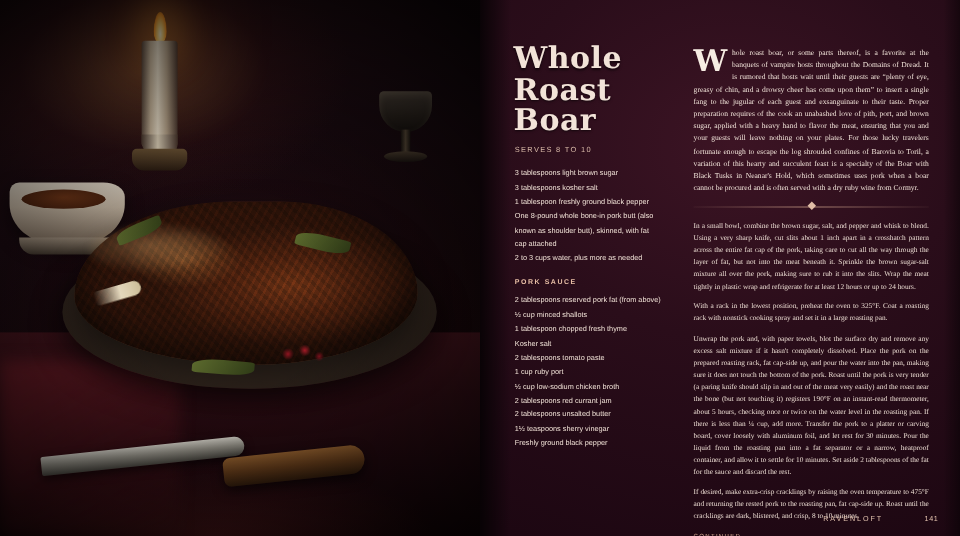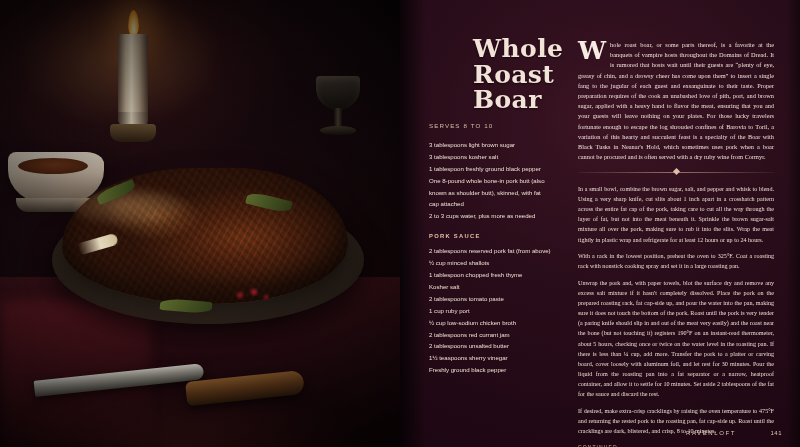--- a/index.html
+++ b/index.html
@@ -220,21 +220,20 @@
   .recipe-title {
     position: absolute;
     left: 28px; top: 36px; width: 140px;
     color: #f2e3d8;
     font-family: "DejaVu Serif", serif;
     font-weight: bold;
     font-size: 25px;
     line-height: 1.02;
     letter-spacing: 0.4px;
     text-shadow: 0 1px 2px rgba(0,0,0,0.6);
-    margin-left: 45px;
   }
   .serves {
     position: absolute;
     left: 29px; top: 122px; width: 150px;
     color: #d8b9a8;
     font-family: "Liberation Sans", sans-serif;
     font-size: 6.2px;
     letter-spacing: 1.1px;
     text-transform: uppercase;
   }

